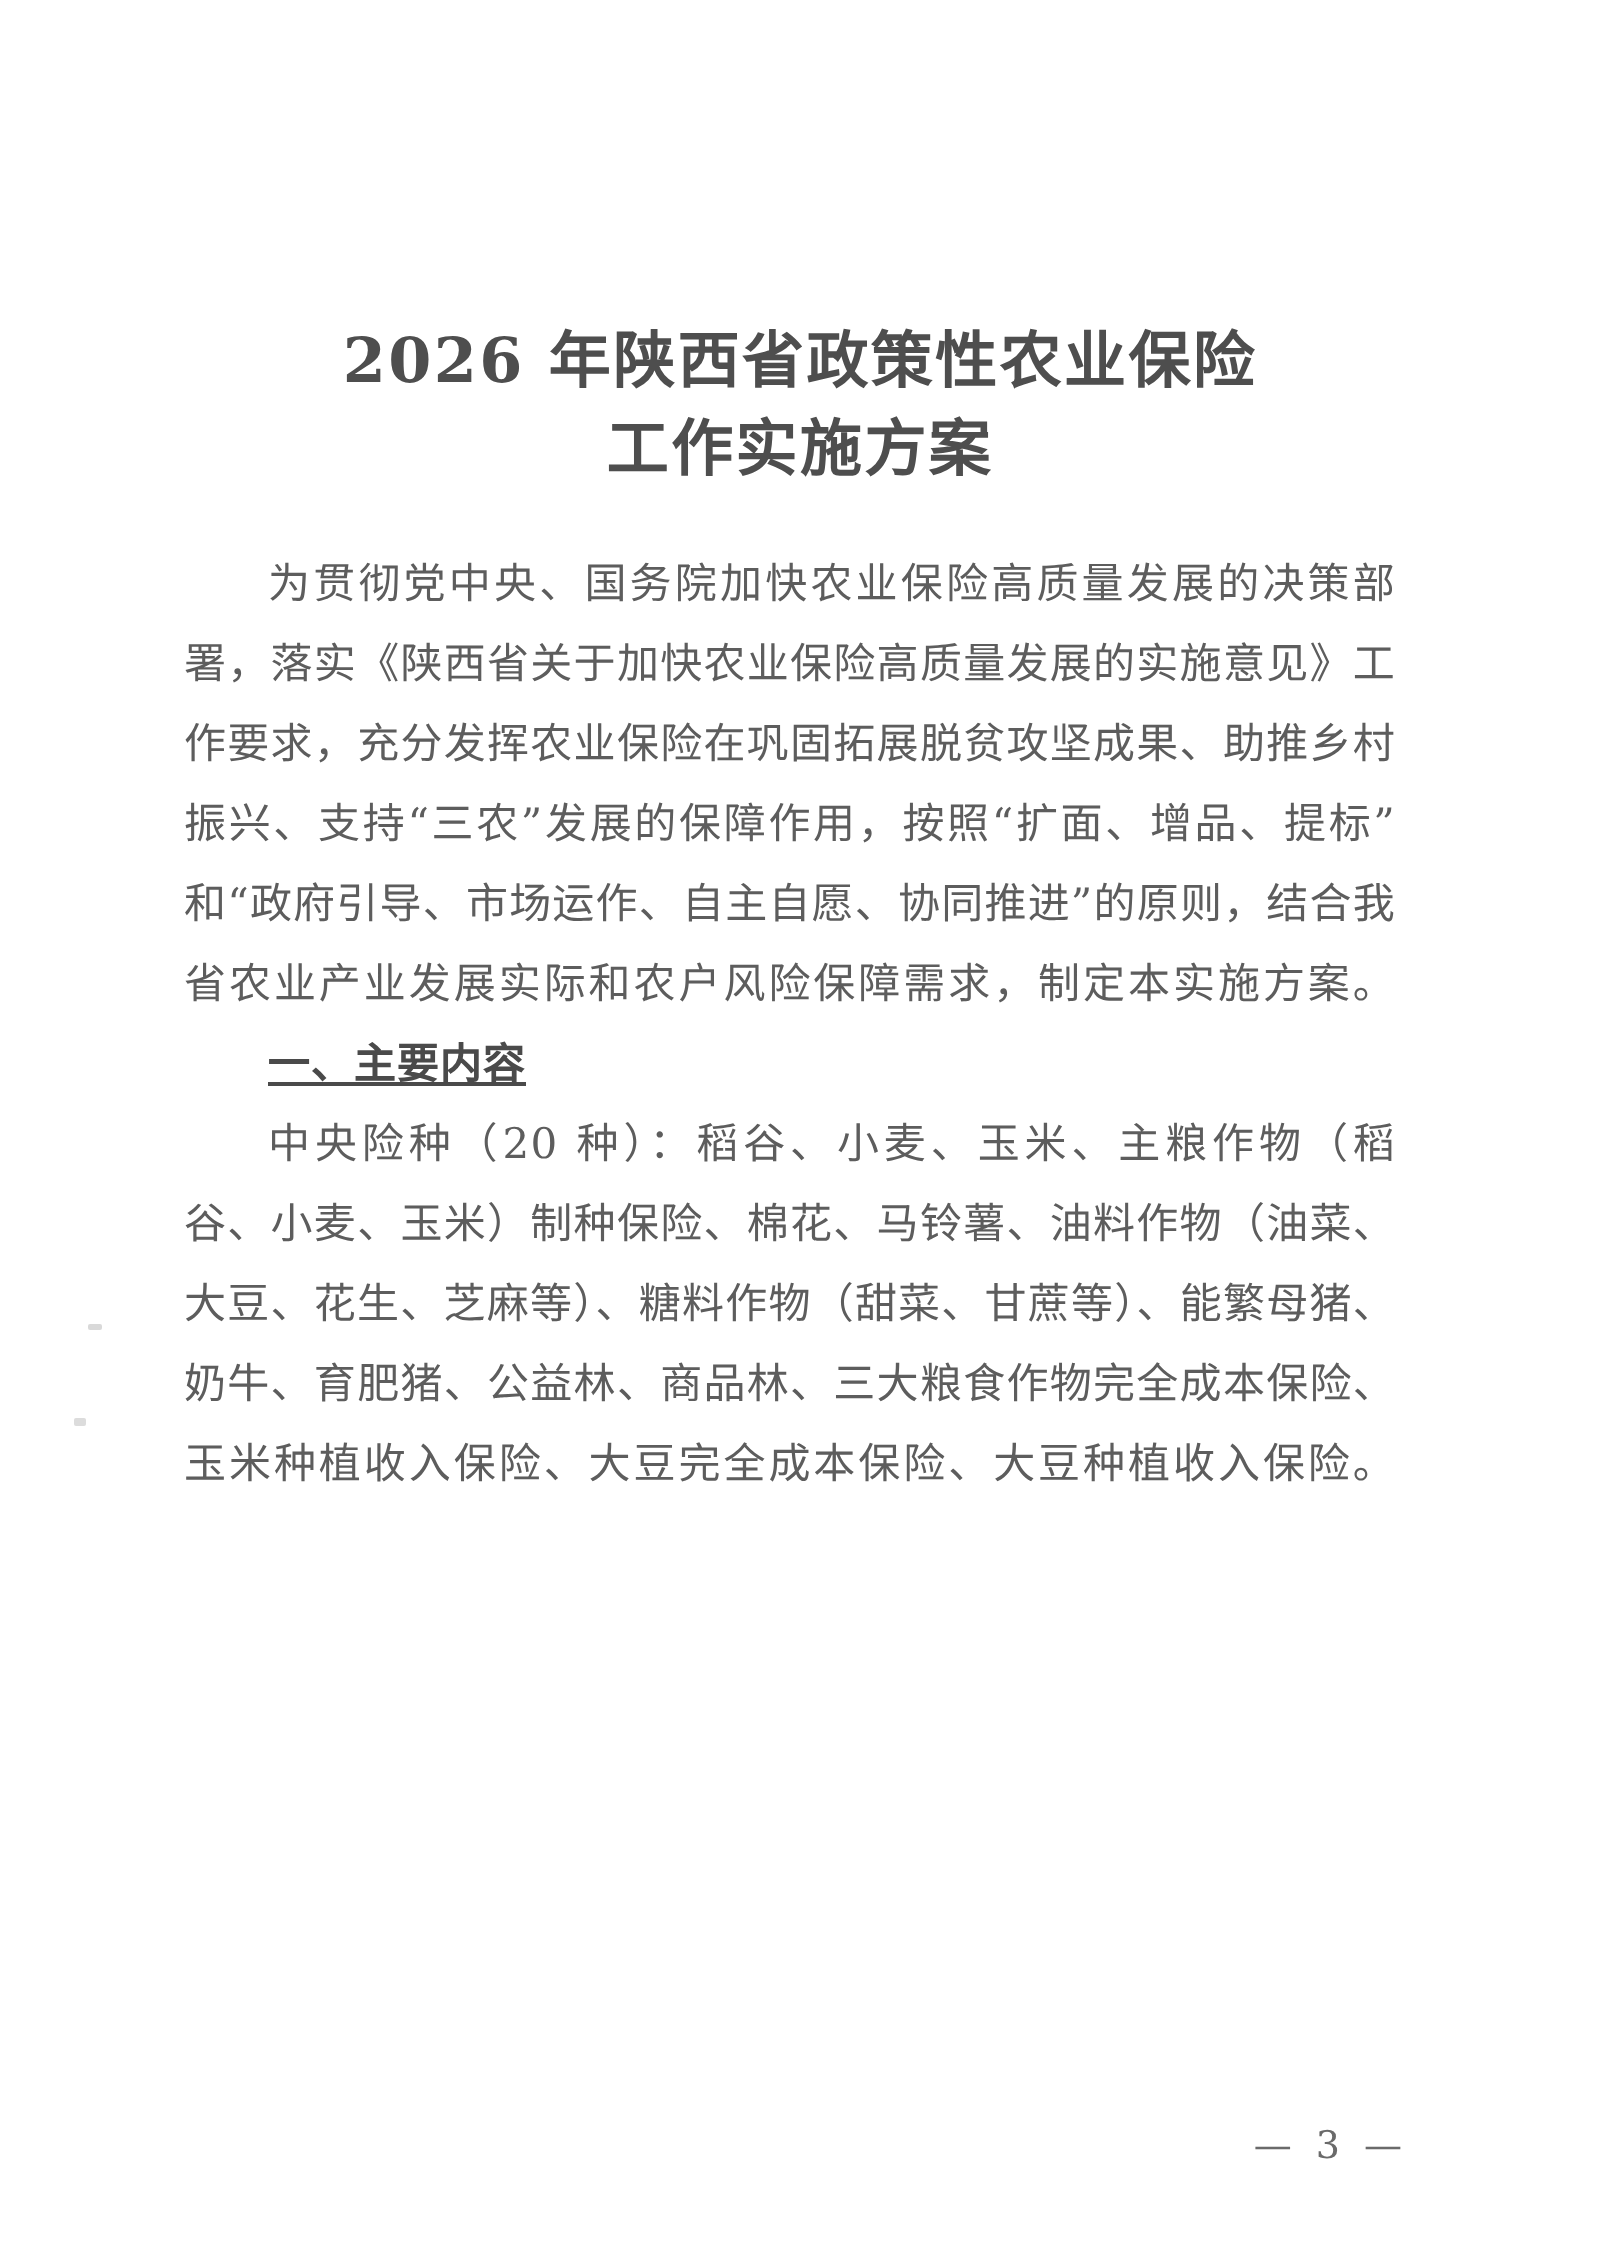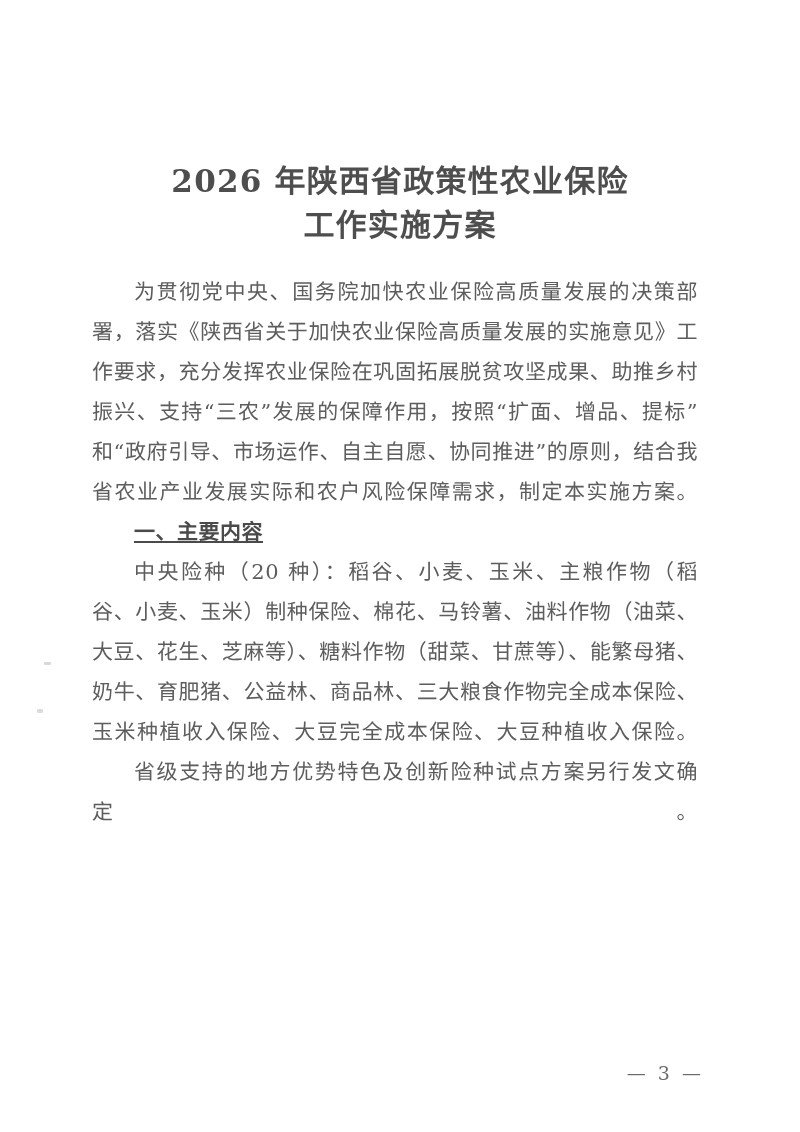--- a/index.html
+++ b/index.html
@@ -112,19 +112,18 @@
   <div class="body-block">
 
     <p class="para tail-full">为贯彻党中央、国务院加快农业保险高质量发展的决策部署，落实《陕西省关于加快农业保险高质量发展的实施意见》工作要求，充分发挥农业保险在巩固拓展脱贫攻坚成果、助推乡村振兴、支持“三农”发展的保障作用，按照“扩面、增品、提标”和“政府引导、市场运作、自主自愿、协同推进”的原则，结合我省农业产业发展实际和农户风险保障需求，制定本实施方案。</p>
 
     <p class="heading">一、主要内容</p>
 
 
     <p class="para tail-full">中央险种（20 种）：稻谷、小麦、玉米、主粮作物（稻谷、小麦、玉米）制种保险、棉花、马铃薯、油料作物（油菜、大豆、花生、芝麻等）、糖料作物（甜菜、甘蔗等）、能繁母猪、奶牛、育肥猪、公益林、商品林、三大粮食作物完全成本保险、玉米种植收入保险、大豆完全成本保险、大豆种植收入保险。</p>
 
 
-    <p class="para tail-full">省级支持的地方优势特色及创新险种试点方案另行发文确定。</p>
 
   </div>
 
   <div class="page-number">— 3 —</div>
 
 </div>
 
 </body></html>

